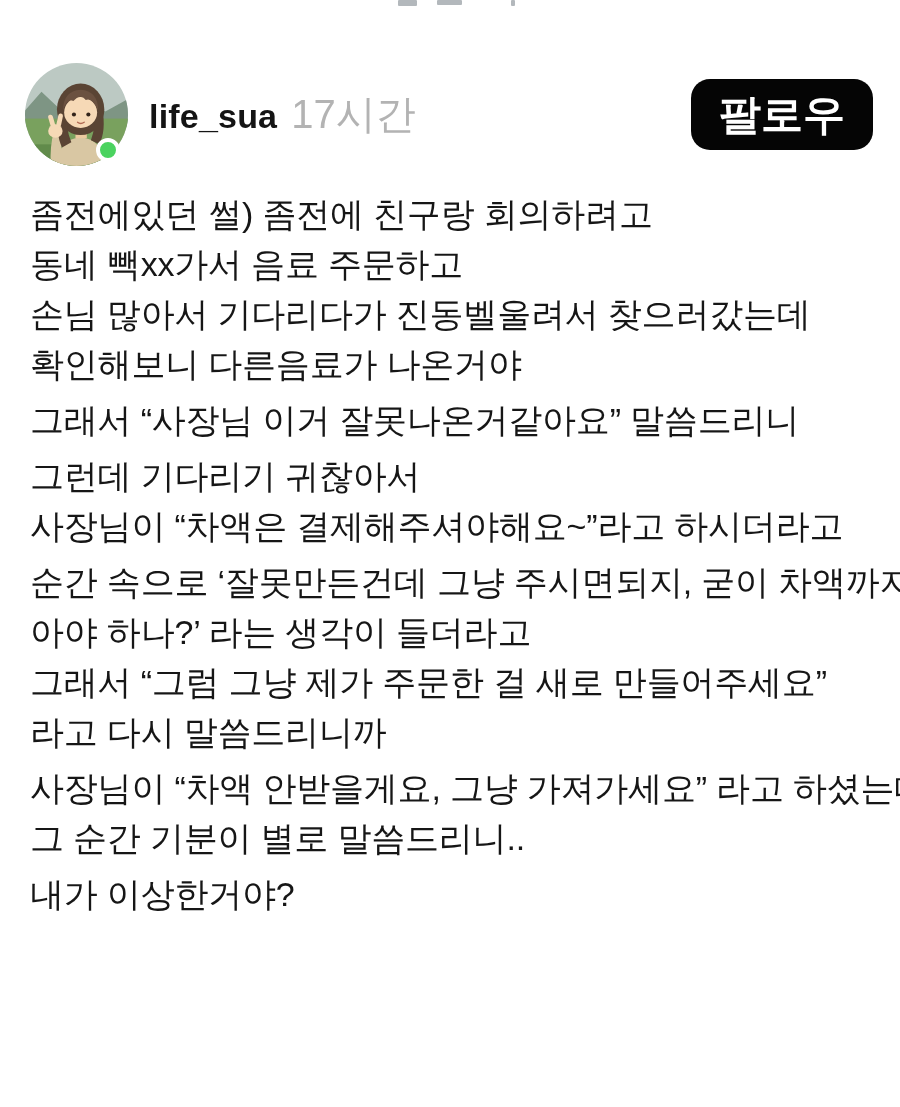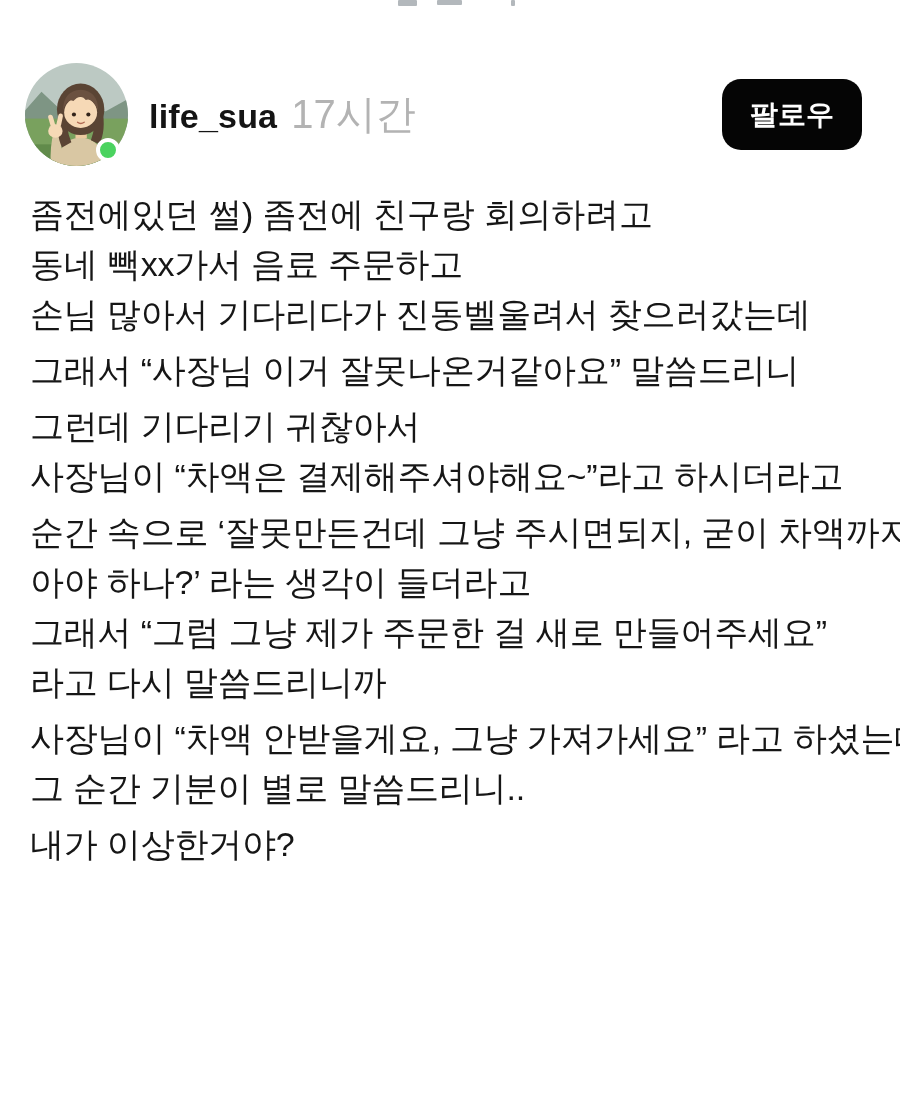--- a/index.html
+++ b/index.html
@@ -25,21 +25,21 @@
     border-radius: 1px;
   }
   .frag-1 { left: 398px; width: 19px; height: 6px; }
   .frag-2 { left: 437px; width: 25px; height: 5px; }
   .frag-3 { left: 511px; width: 4px;  height: 6px; }
 
   
   .header {
     position: absolute;
     left: 25px;
-    right: 38px;
+    right: 27px;
     top: 63px;
     height: 103px;
     display: flex;
     align-items: center;
     justify-content: flex-end;
   }
   .avatar-wrap {
     position: relative;
     width: 103px;
     height: 103px;
@@ -87,21 +87,21 @@
   .follow-btn {
     flex: 0 0 auto;
     min-width: 125px;
     height: 71px;
     padding: 0 28px;
     background: var(--button-bg, #050505);
     color: var(--button-fg, #ffffff);
     border: none;
     border-radius: 19px;
     font-family: inherit;
-    font-size: 28px;
+    font-size: 42px;
     font-weight: 600;
     line-height: 71px;
     text-align: center;
     cursor: pointer;
   }
 
   
   .post-body {
     position: absolute;
     left: 30px;
@@ -161,20 +161,21 @@
     </div>
 
     <button class="follow-btn">팔로우</button>
   </div>
 
   <div class="post-body">
       <div class="para">
         <div class="line">좀전에있던 썰) 좀전에 친구랑 회의하려고</div>
         <div class="line">동네 빽xx가서 음료 주문하고</div>
         <div class="line">손님 많아서 기다리다가 진동벨울려서 찾으러갔는데</div>
+        <div class="line">확인해보니 다른음료가 나온거야</div>
       </div>
       <div class="para">
         <div class="line">그래서 “사장님 이거 잘못나온거같아요” 말씀드리니</div>
       </div>
       <div class="para">
         <div class="line">그런데 기다리기 귀찮아서</div>
         <div class="line">사장님이 “차액은 결제해주셔야해요~”라고 하시더라고</div>
       </div>
       <div class="para">
         <div class="line">순간 속으로 ‘잘못만든건데 그냥 주시면되지, 굳이 차액까지 받</div>

